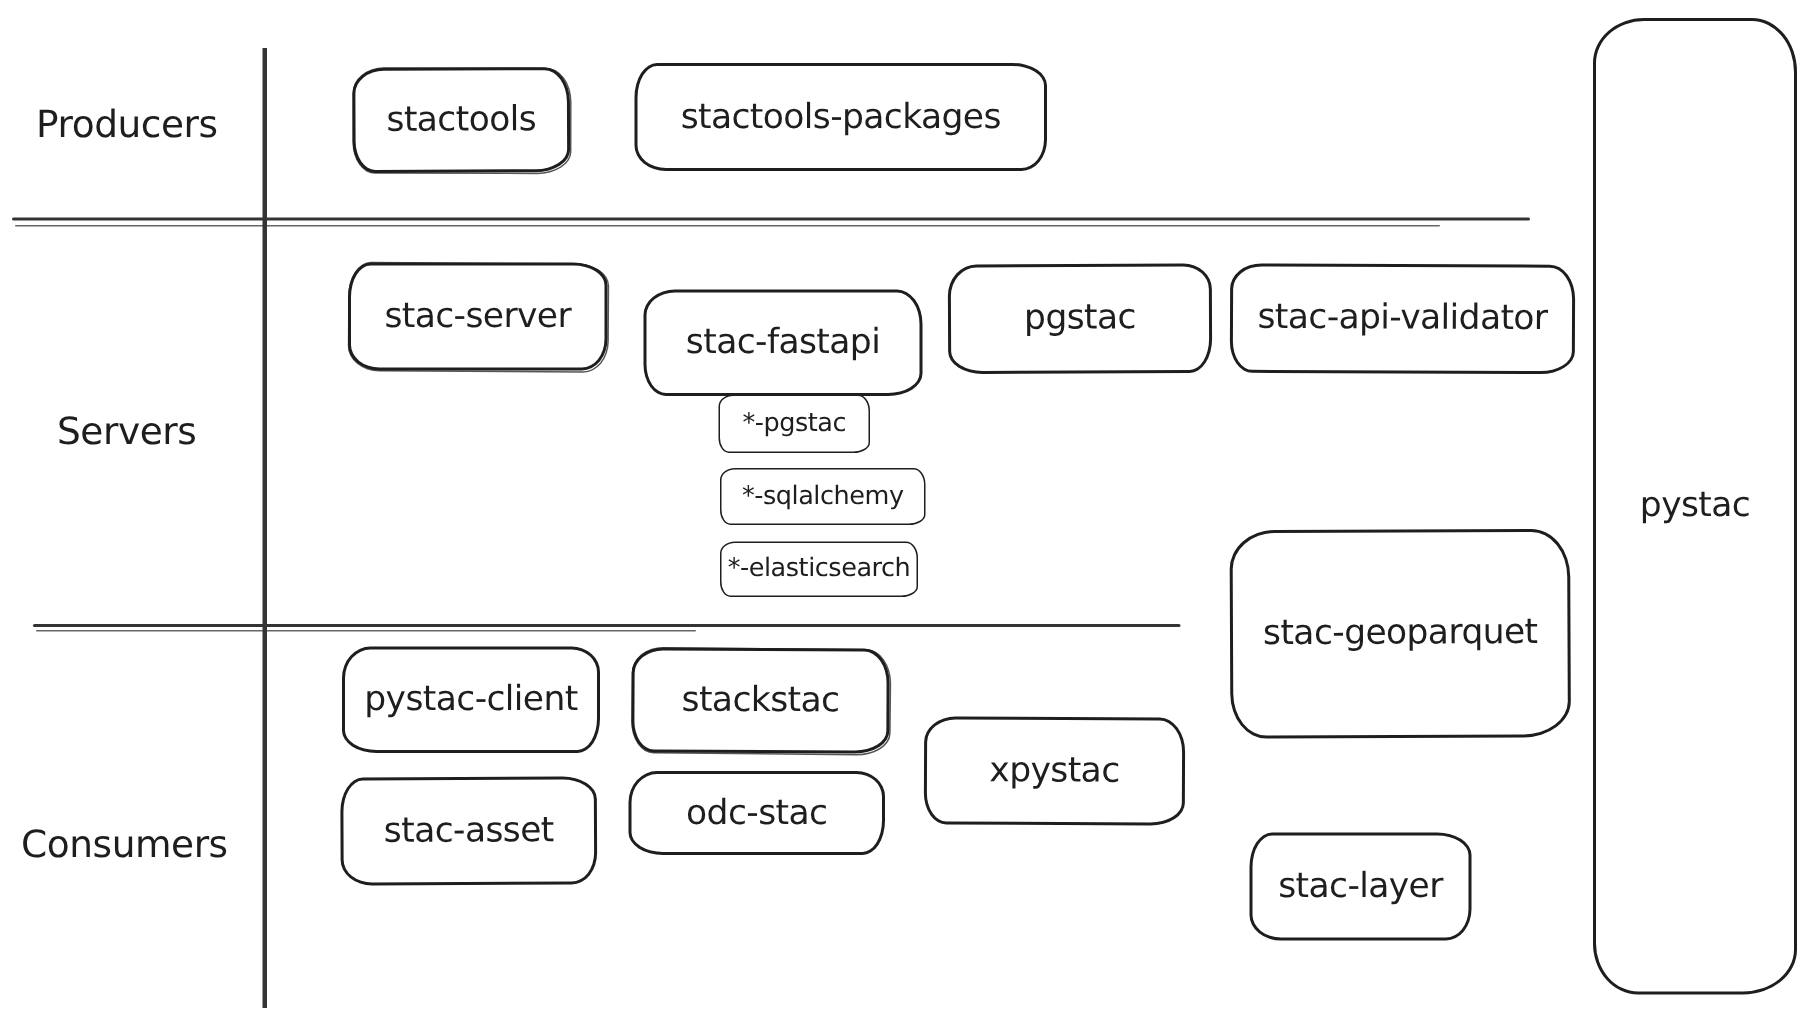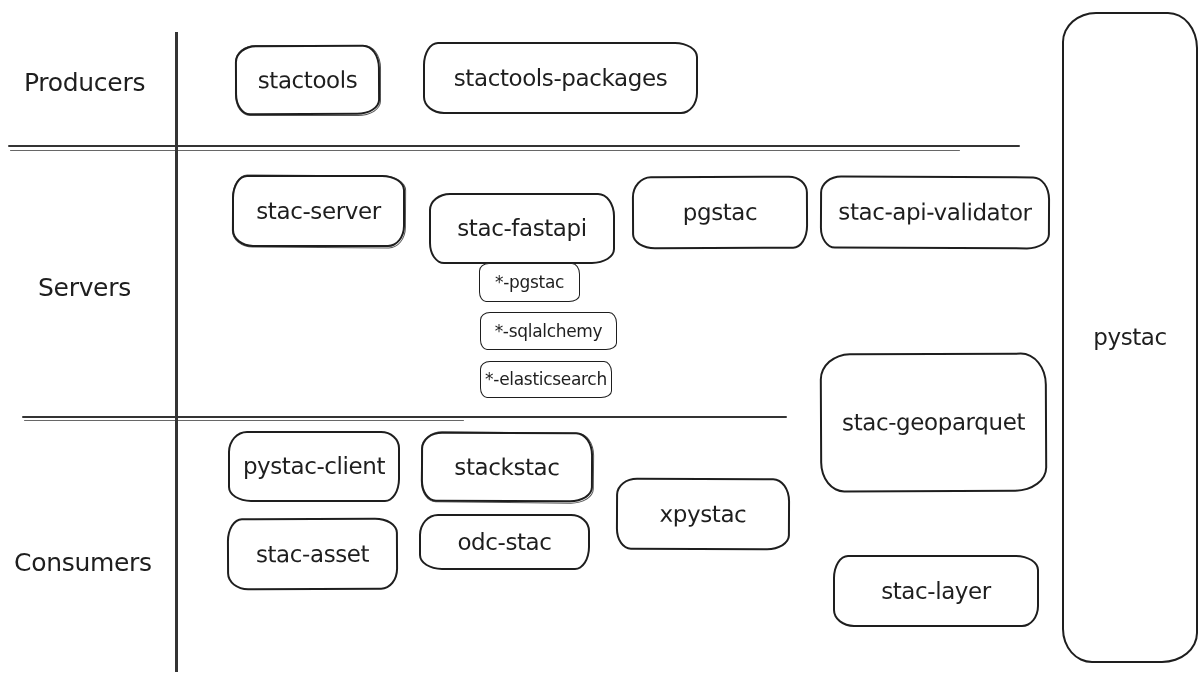--- a/index.html
+++ b/index.html
@@ -86,19 +86,19 @@
 
   <div class="node subnode r1" style="left:479px;top:263px;width:101px;height:39px;text-align:center;">*-pgstac</div>
   <div class="node subnode r2" style="left:480px;top:312px;width:137px;height:38px;">*-sqlalchemy</div>
   <div class="node subnode r3" style="left:480px;top:361px;width:132px;height:37px;">*-elasticsearch</div>
 
   <div class="node r3" style="left:228px;top:431px;width:172px;height:71px;">pystac-client</div>
   <div class="node r1 double tilt-b" style="left:421px;top:432px;width:172px;height:70px;">stackstac</div>
   <div class="node r2 tilt-a" style="left:227px;top:518px;width:171px;height:72px;">stac-asset</div>
   <div class="node r3" style="left:419px;top:514px;width:171px;height:56px;">odc-stac</div>
   <div class="node r1 tilt-b" style="left:616px;top:478px;width:174px;height:72px;">xpystac</div>
-  <div class="node r2" style="left:833px;top:555px;width:206px;height:72px;">stac-layer</div>
+  <div class="node r2" style="left:833px;top:555px;width:148px;height:72px;">stac-layer</div>
 
   <div class="node r1 tilt-a" style="left:820px;top:353px;width:227px;height:139px;border-radius:30px 26px 32px 24px / 26px 32px 24px 30px;">stac-geoparquet</div>
 
   <div class="node tall" style="left:1062px;top:12px;width:136px;height:651px;">pystac</div>
 
 </div>
 
 </body></html>

